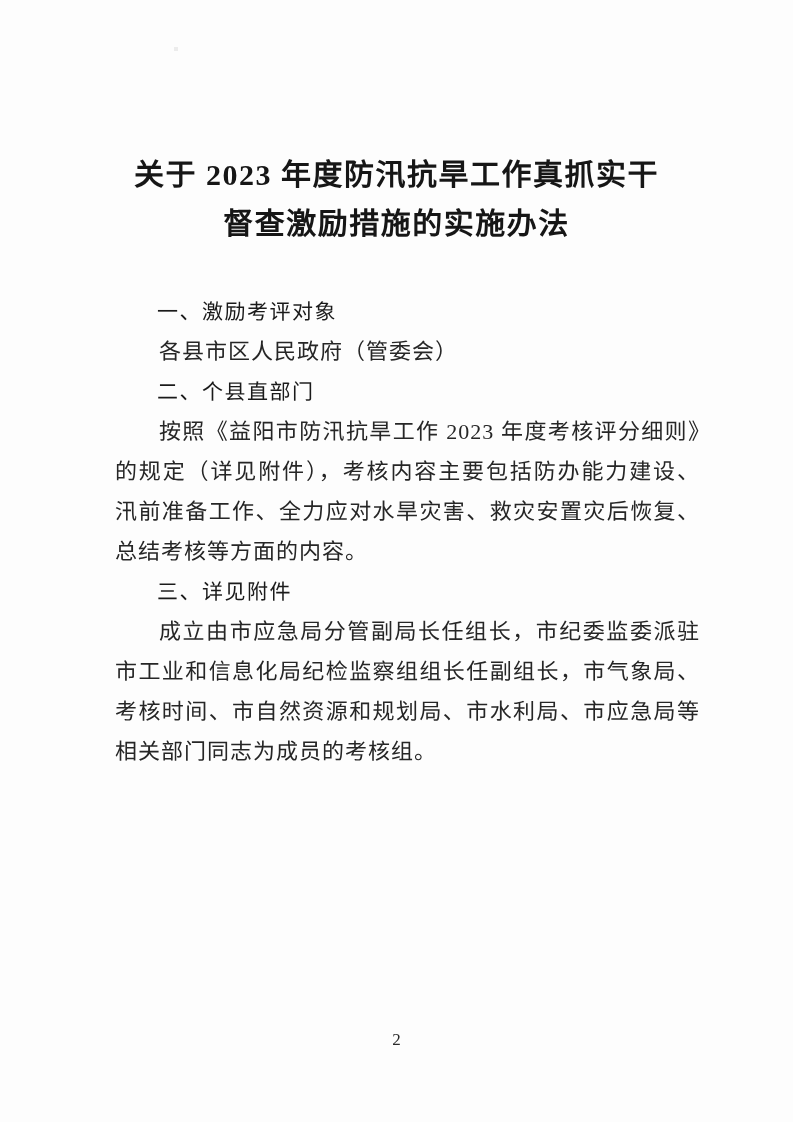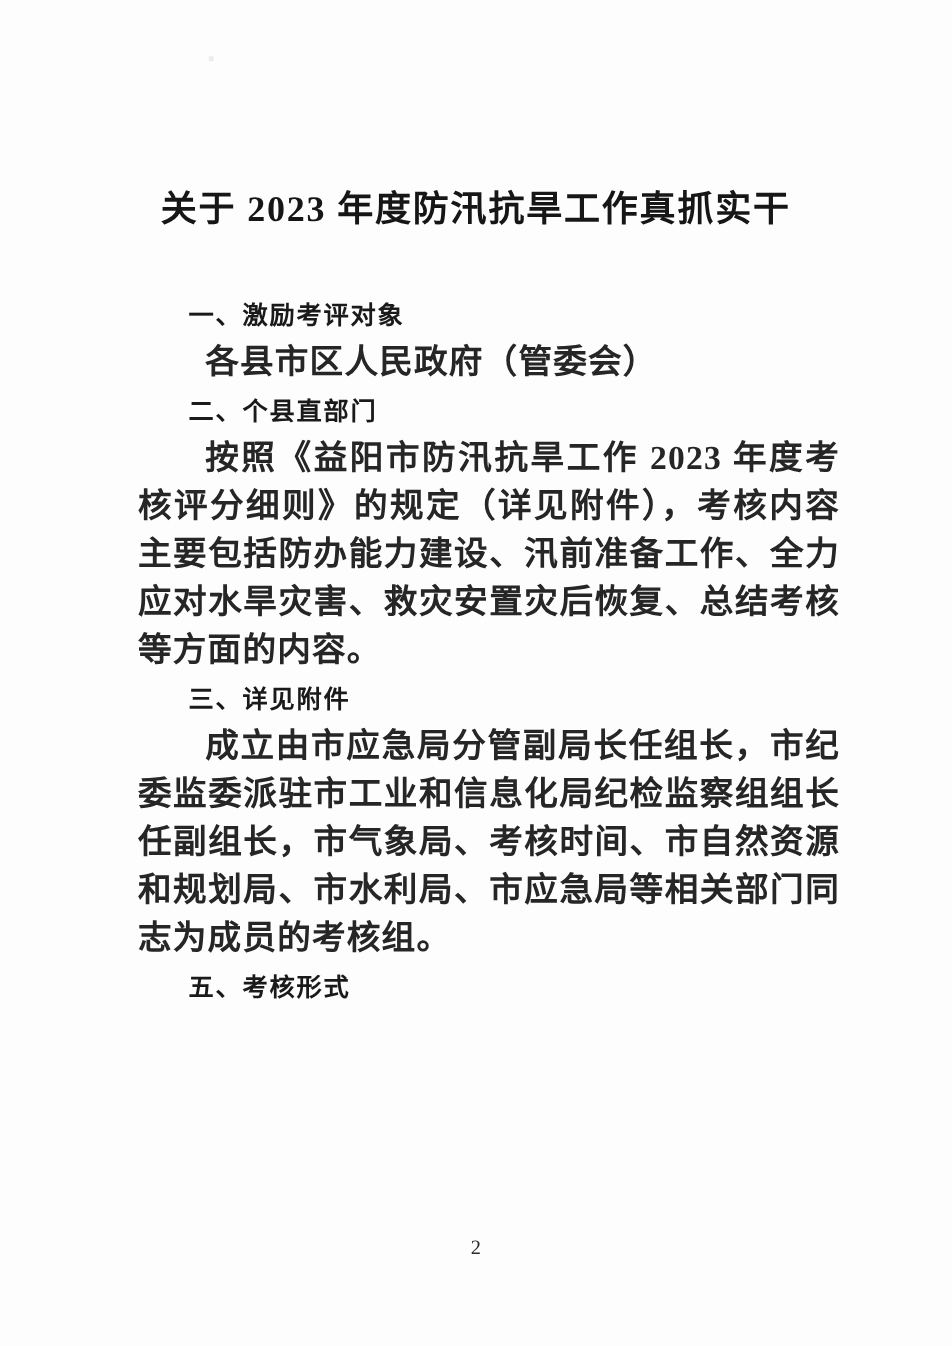--- a/index.html
+++ b/index.html
@@ -39,32 +39,32 @@
     display: block;
   }
   .content {
     margin: 44px 93px 0 115px; 
     font-size: 22px;
     line-height: 40px;
   }
   .sec-heading {
     margin: 0;
     font-family: "DejaVu Sans", "Liberation Sans", sans-serif;
-    font-weight: 700;
+    font-weight: 400;
     font-size: 21px;
     line-height: 40px;
     letter-spacing: 1.5px;
     color: #1a1a1a;
     text-indent: 2em;
   }
   .body-para {
     margin: 0;
     font-family: "Liberation Serif", "DejaVu Serif", serif;
-    font-weight: 700;
-    font-size: 28px;
+    font-weight: 400;
+    font-size: 22px;
     line-height: 40px;
     letter-spacing: 1px;
     color: #262626;
     text-indent: 2em;
     text-align: justify;
     text-align-last: left;
   }
   .page-number {
     position: absolute;
     left: 0;
@@ -78,33 +78,33 @@
 </style>
 </head>
 <body>
 
 <div class="page">
 
   <div class="scan-artifact"></div>
 
   <h1 class="doc-title">
     <span class="title-line">关于 2023 年度防汛抗旱工作真抓实干</span>
+    <span class="title-line">督查激励措施的实施办法</span>
   </h1>
 
   <div class="content">
 
     <h2 class="sec-heading">一、激励考评对象</h2>
     <p class="body-para">各县市区人民政府（管委会）</p>
 
     <h2 class="sec-heading">二、个县直部门</h2>
     <p class="body-para">按照《益阳市防汛抗旱工作 2023 年度考核评分细则》的规定（详见附件），考核内容主要包括防办能力建设、汛前准备工作、全力应对水旱灾害、救灾安置灾后恢复、总结考核等方面的内容。</p>
 
     <h2 class="sec-heading">三、详见附件</h2>
 
     <p class="body-para">成立由市应急局分管副局长任组长，市纪委监委派驻市工业和信息化局纪检监察组组长任副组长，市气象局、考核时间、市自然资源和规划局、市水利局、市应急局等相关部门同志为成员的考核组。</p>
 
-    <h2 class="sec-heading">五、考核形式</h2>
 
   </div>
 
   <div class="page-number">2</div>
 
 </div>
 
 </body></html>

